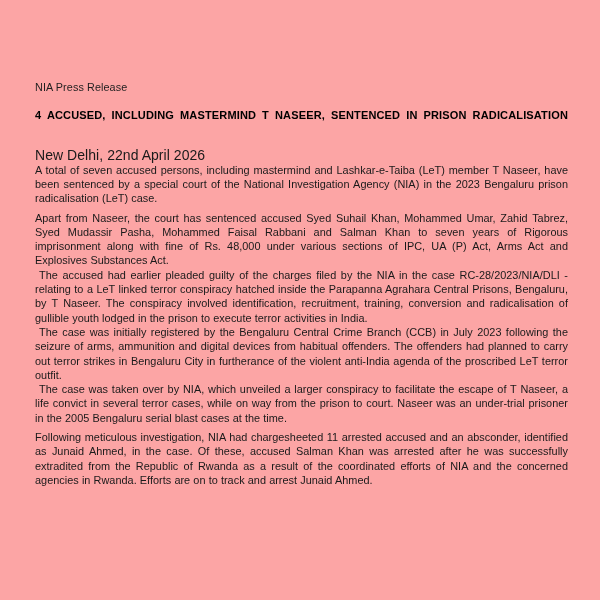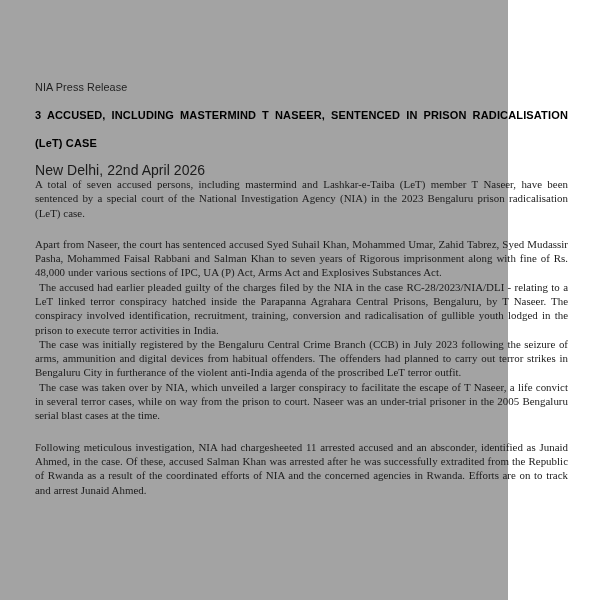--- a/index.html
+++ b/index.html
@@ -12,23 +12,23 @@
     width: 600px;
     height: 600px;
     overflow: hidden;
     font-family: "Liberation Sans", sans-serif;
     color: #1a1a1a;
     -webkit-font-smoothing: antialiased;
   }
 
   .page {
     position: relative;
-    width: 508px;
+    width: 600px;
     height: 600px;
-    background: #a3a3a3;
+    background: #fca5a5;
     box-sizing: border-box;
   }
 
   .doc-body {
     position: absolute;
     left: 35px;
     top: 80px;
     width: 533px;
   }
 
@@ -73,44 +73,42 @@
 
   p.para {
     font-size: 10.9px;
     line-height: 14.3px;
     color: #1a1a1a;
     text-align: justify;
     text-justify: inter-word;
     margin: 0;
     letter-spacing: 0.02px;
     word-spacing: 0.1px;
-    font-family: Liberation Serif, serif;
   }
 
   p.para.gap-before {
-    margin-top: 17px;
+    margin-top: 5px;
   }
 
   p.para.indent-space {
     text-indent: 4px;
   }
 
   
 </style>
 </head>
 <body>
 
 <div class="page">
   <div class="doc-body">
 
     <div class="masthead">NIA Press Release</div>
 
     <h1 class="headline">
-      <span class="hl-line hl-line-1">3 ACCUSED, INCLUDING MASTERMIND T NASEER, SENTENCED IN PRISON RADICALISATION</span>
-      <span class="hl-line hl-line-2">(LeT) CASE</span>
+      <span class="hl-line hl-line-1">4 ACCUSED, INCLUDING MASTERMIND T NASEER, SENTENCED IN PRISON RADICALISATION</span>
     </h1>
 
     <div class="dateline">New Delhi, 22nd April 2026</div>
 
     <p class="para">A total of seven accused persons, including mastermind and Lashkar-e-Taiba (LeT) member T Naseer, have been sentenced by a special court of the National Investigation Agency (NIA) in the 2023 Bengaluru prison radicalisation (LeT) case.</p>
 
     <p class="para gap-before">Apart from Naseer, the court has sentenced accused Syed Suhail Khan, Mohammed Umar, Zahid Tabrez, Syed Mudassir Pasha, Mohammed Faisal Rabbani and Salman Khan to seven years of Rigorous imprisonment along with fine of Rs. 48,000 under various sections of IPC, UA (P) Act, Arms Act and Explosives Substances Act.</p>
 
     <p class="para indent-space">The accused had earlier pleaded guilty of the charges filed by the NIA in the case RC-28/2023/NIA/DLI - relating to a LeT linked terror conspiracy hatched inside the Parapanna Agrahara Central Prisons, Bengaluru, by T Naseer. The conspiracy involved identification, recruitment, training, conversion and radicalisation of gullible youth lodged in the prison to execute terror activities in India.</p>
 

